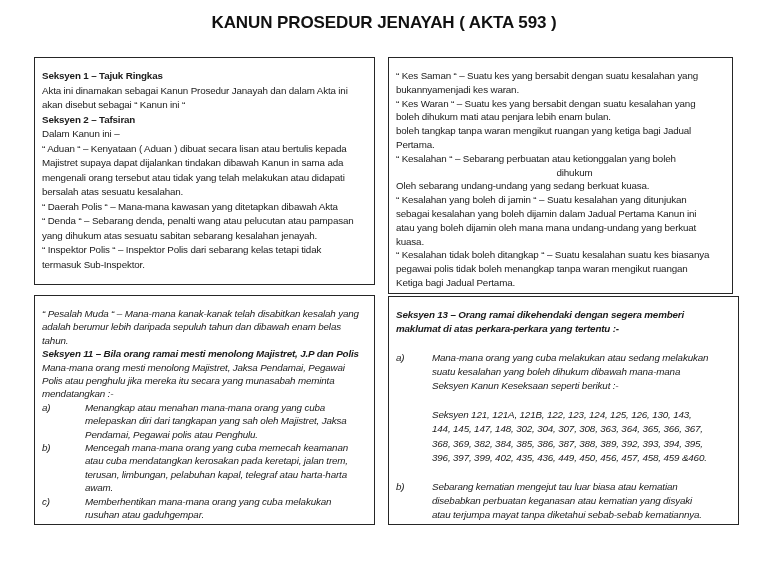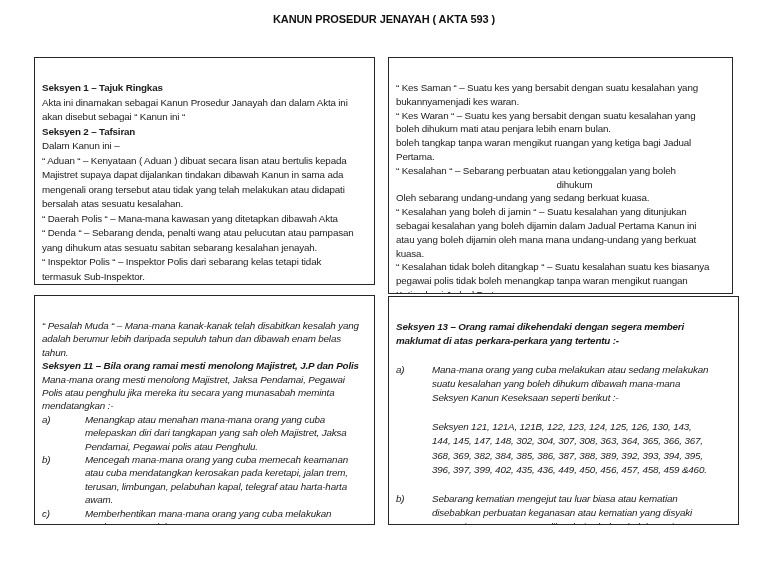--- a/index.html
+++ b/index.html
@@ -9,30 +9,30 @@
     font-family: "Liberation Sans", "DejaVu Sans", sans-serif;
     color: #1b1b1b;
     position: relative;
     overflow: hidden;
   }
   .page { position: absolute; inset: 0; background: #ffffff; }
   .doc-title {
     position: absolute;
     top: 13px; left: 0; right: 0;
     text-align: center;
-    font-size: 11px;
+    font-size: 17px;
     font-weight: bold;
     letter-spacing: -0.1px;
     color: #111;
   }
   .panel {
     position: absolute;
     border: 1.5px solid #262626;
     background: #ffffff;
-    padding: 23px 7px;
+    padding: 11px 7px;
     font-size: 9.8px;
     letter-spacing: -0.15px;
     overflow: hidden;
     --ind1: 28px;
     --ind2: 43px;
   }
   .panel .line { white-space: nowrap; }
   .panel .line.bold { font-weight: bold; }
   .panel .line.ind1 { padding-left: var(--ind1); text-align: center; }
   .panel .line.ind2 { padding-left: var(--ind2); }

